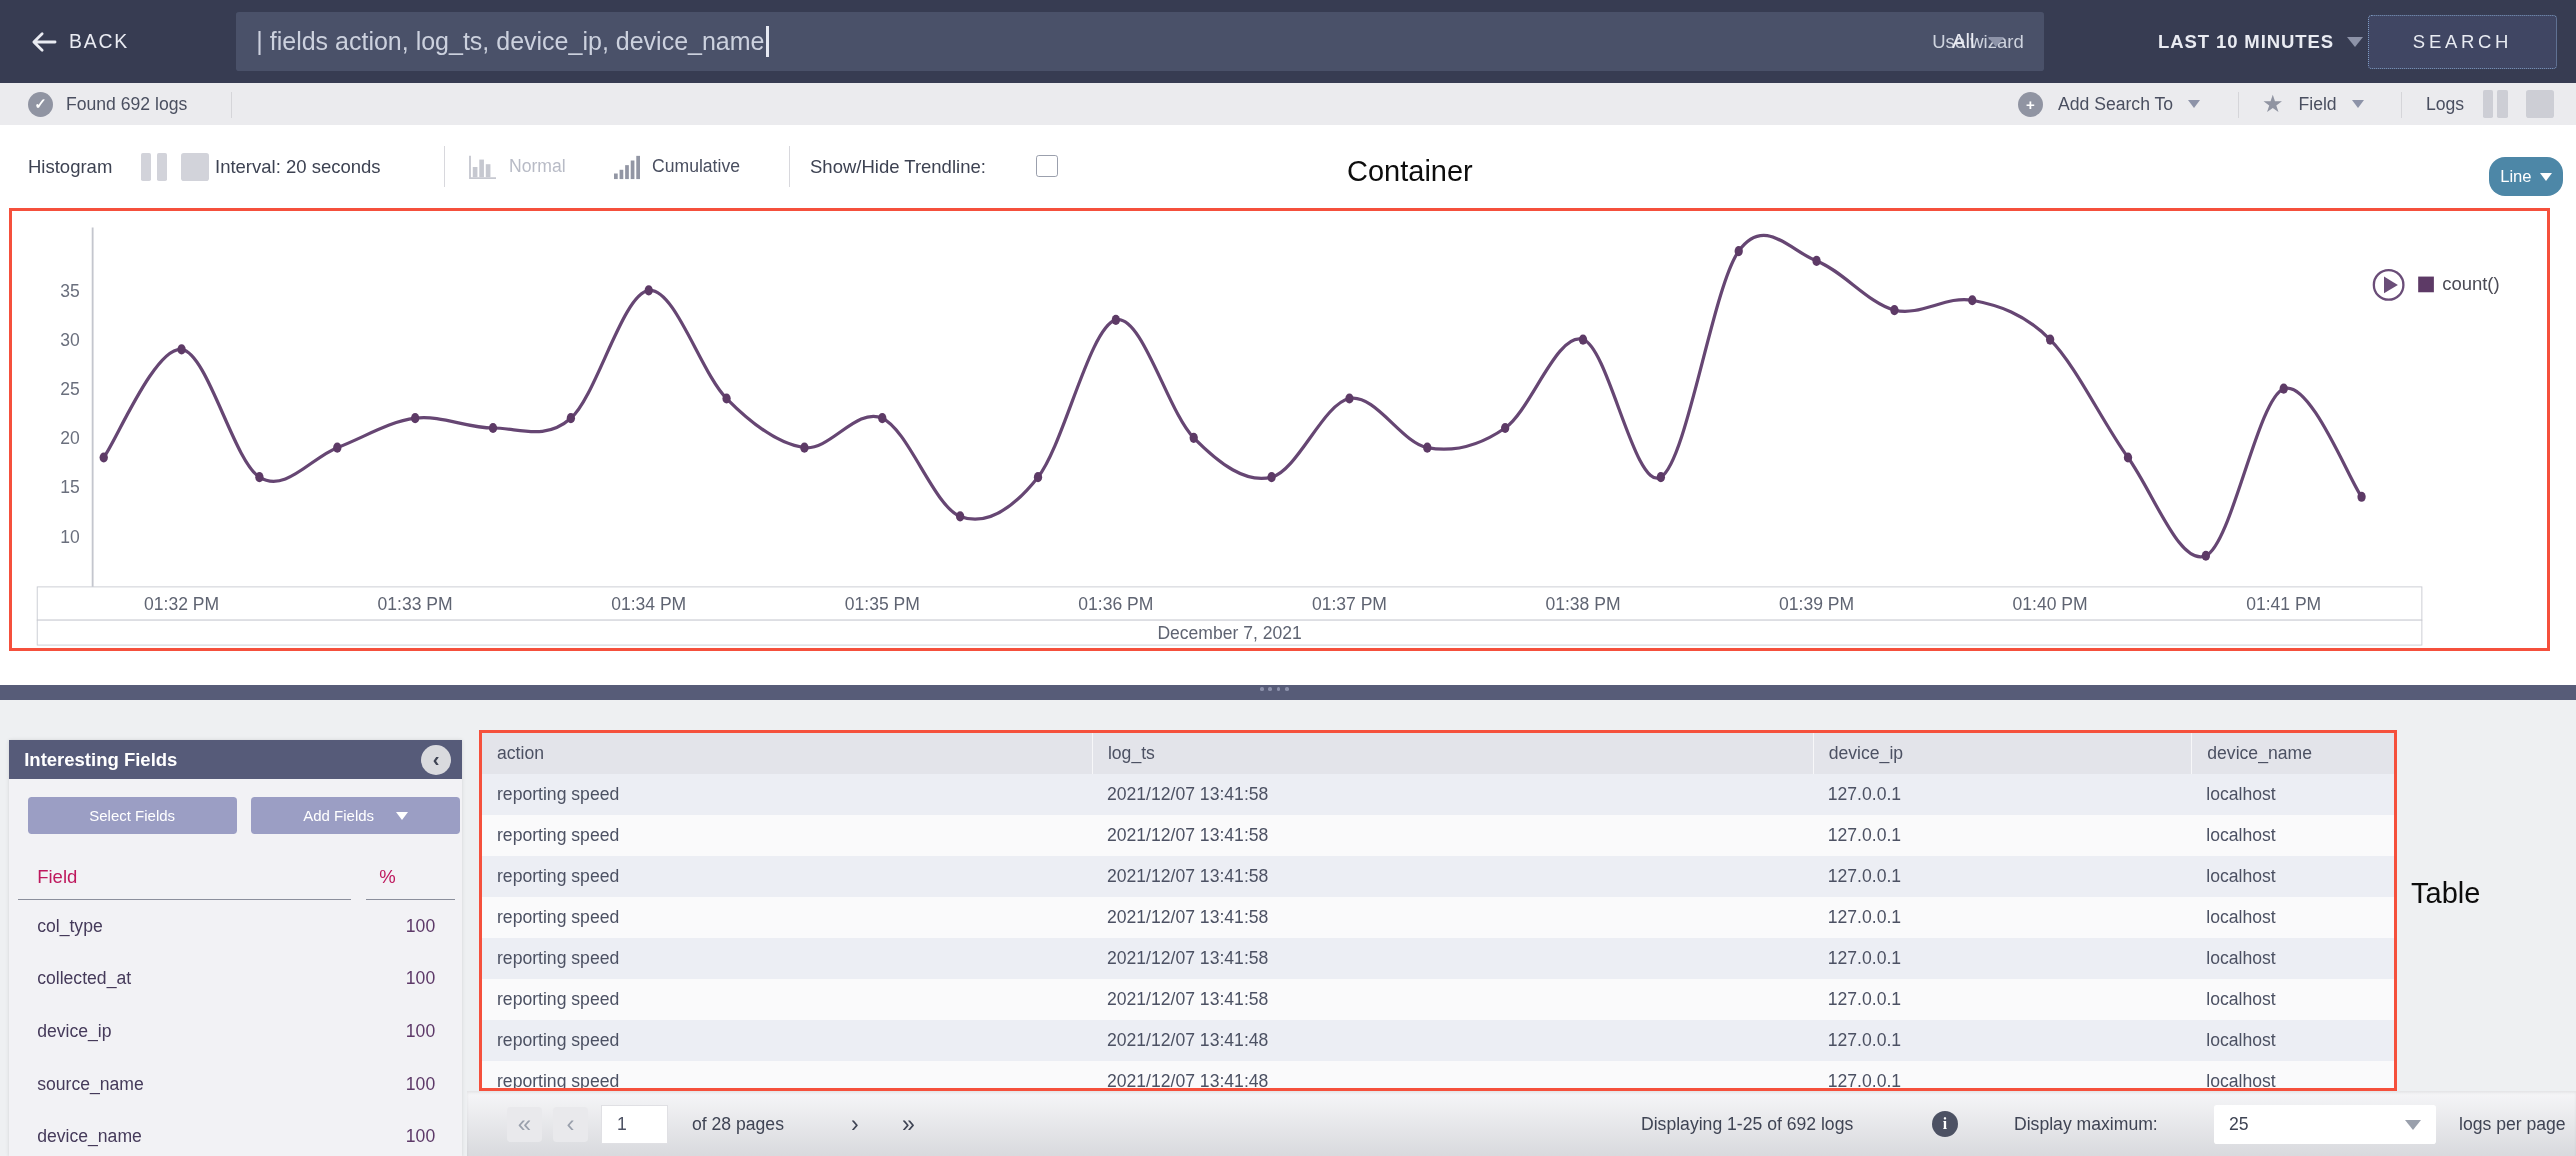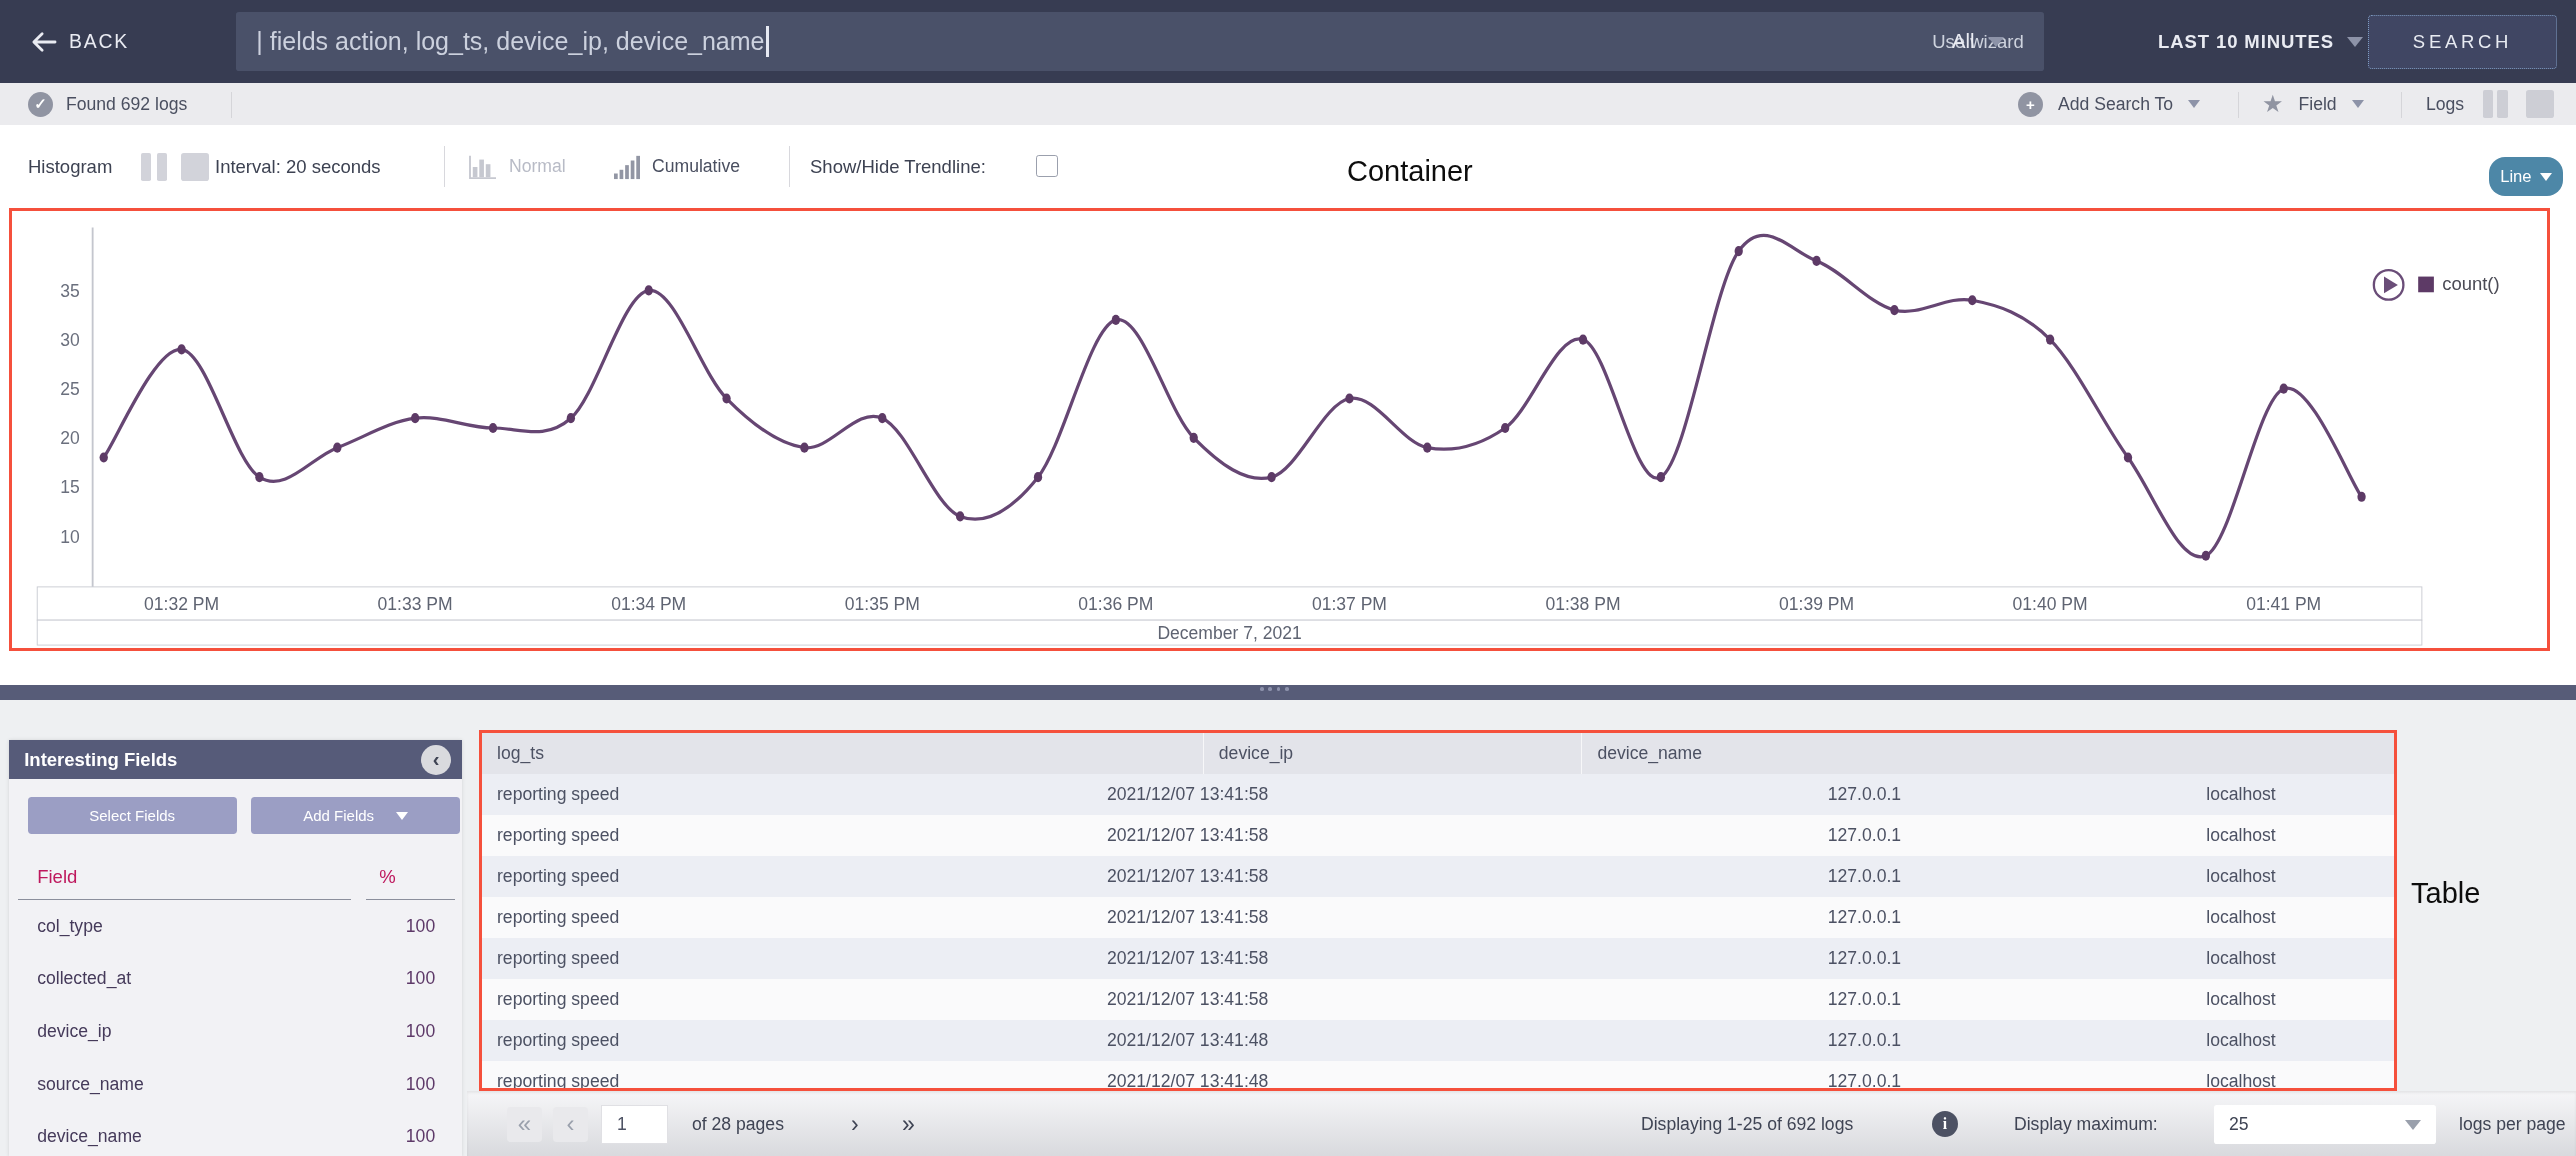--- a/index.html
+++ b/index.html
@@ -317,20 +317,21 @@
       </div>
       <div class="abs" style="left: 28px; top: 386px; width: 398px; display: flex; justify-content: space-between;">
         <span class="sb-field">device_name</span>
         <span class="sb-pct">100</span>
       </div>
     </div>
 </div>
 
 <div class="abs table-box">
   <div class="trow head" id="table-head">
+      <div class="tcell c0">action</div>
       <div class="tcell c1">log_ts</div>
       <div class="tcell c2">device_ip</div>
       <div class="tcell c3">device_name</div>
     </div>
   <div id="table-body">
       <div class="trow odd">
         <div class="tcell c0">reporting speed</div>
         <div class="tcell c1">2021/12/07 13:41:58</div>
         <div class="tcell c2">127.0.0.1</div>
         <div class="tcell c3">localhost</div>

